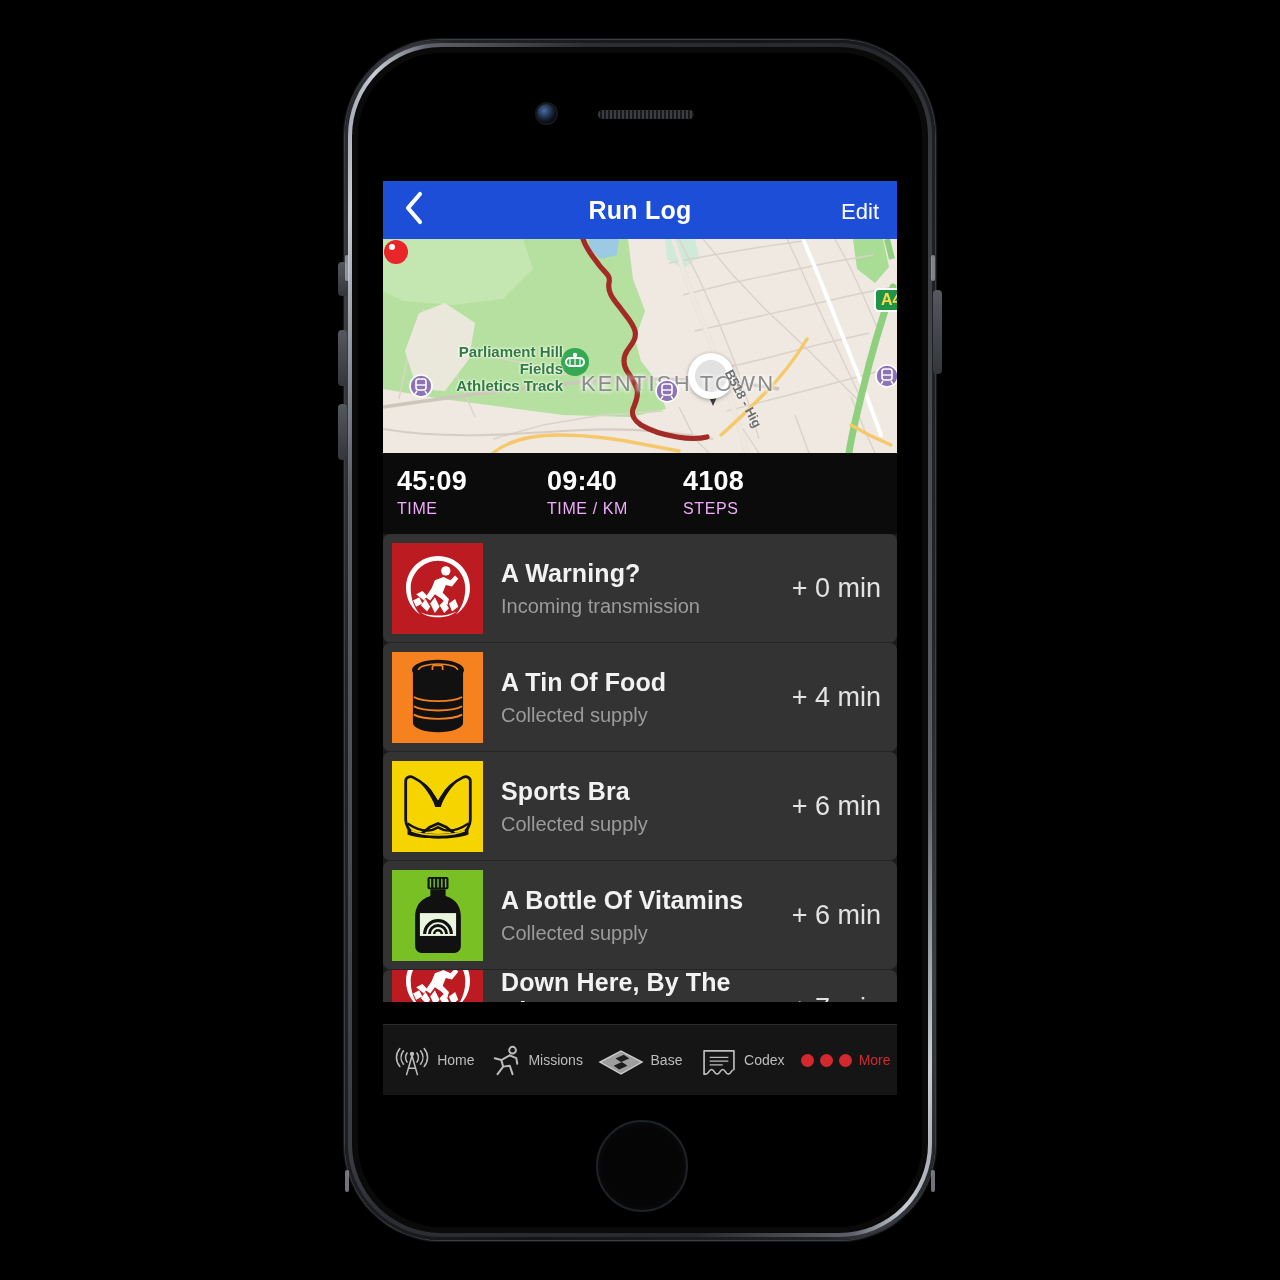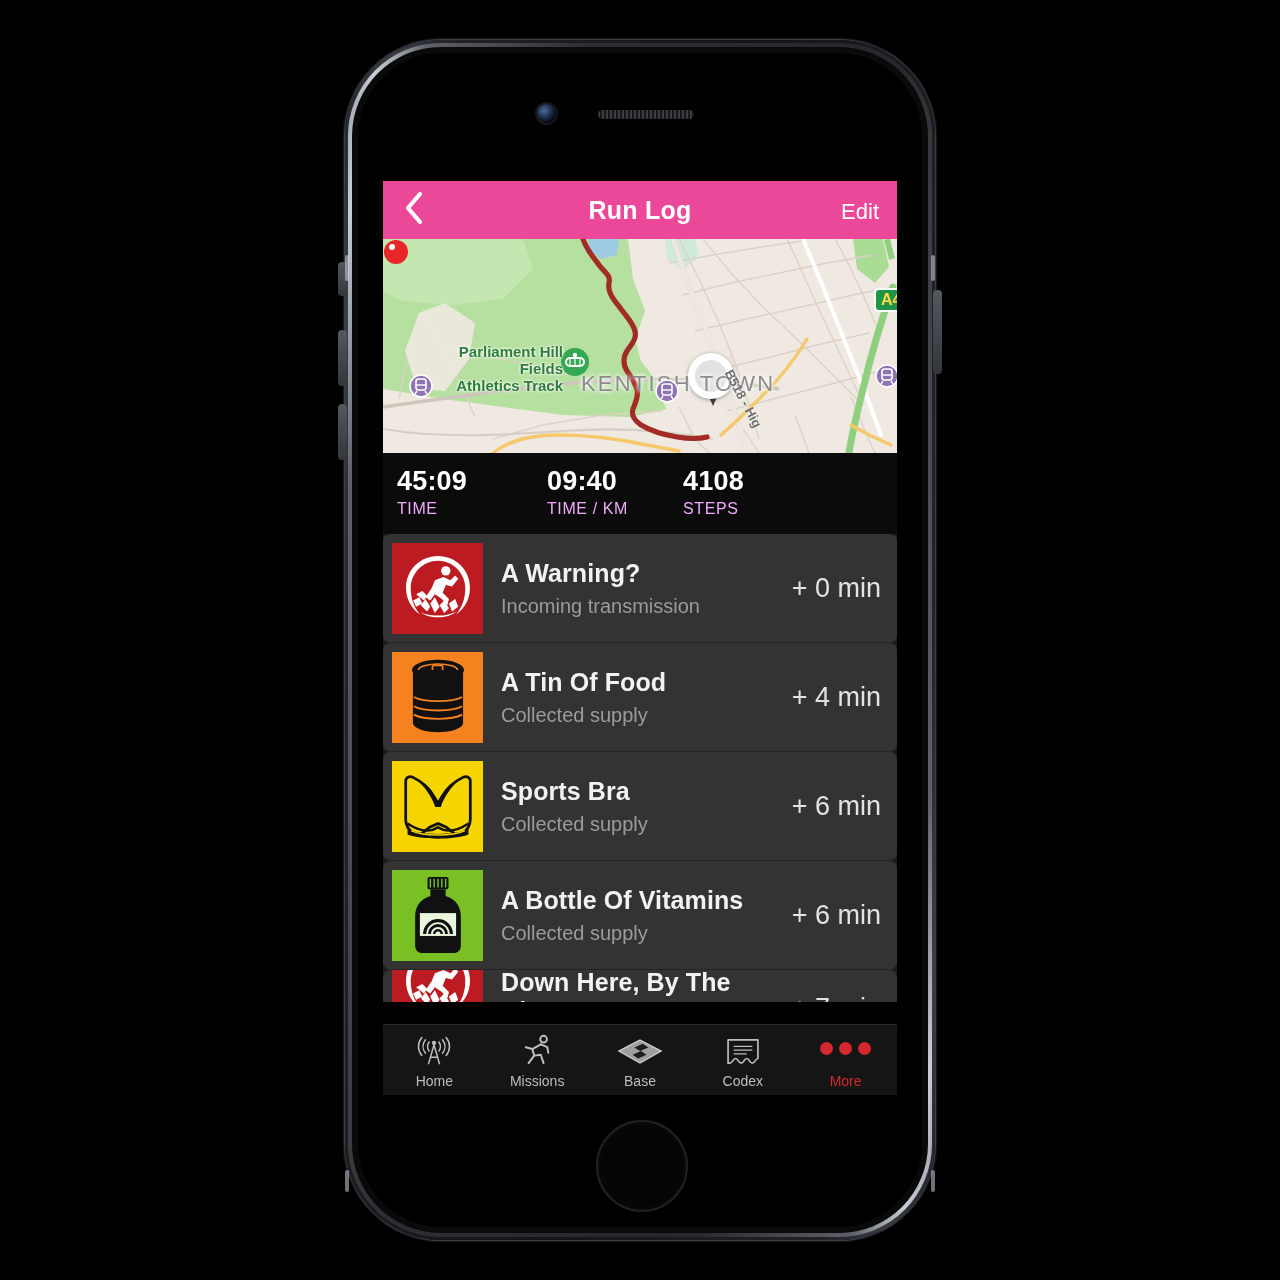--- a/index.html
+++ b/index.html
@@ -55,21 +55,21 @@
     box-shadow: inset 0 0 10px rgba(255,255,255,.04); }
 
   
   .screen {
     position:absolute; left:383px; top:181px; width:514px; height:914px;
     background:#000; overflow:hidden; z-index:7;
   }
 
   
   .navbar {
-    position:relative; height:58px; background:#ec4899;
+    position:relative; height:58px; background:#1d4ed8;
     display:flex; align-items:center; justify-content:center;
   }
   .nav-back { position:absolute; left:0; top:0; bottom:0; width:62px;
     display:flex; align-items:center; justify-content:center; cursor:pointer; }
   .nav-back svg { width:22px; height:36px; }
   .nav-title { color:#fff; font-size:25px; font-weight:700; letter-spacing:.2px; }
   .nav-edit { position:absolute; right:18px; top:4px; bottom:0; display:flex; align-items:center;
     color:#fff; font-size:22px; cursor:pointer; }
 
   
@@ -102,21 +102,21 @@
   .row-title { color:#f2f2f2; font-size:25px; font-weight:700; letter-spacing:.1px; }
   .row-sub { color:#9b9b9b; font-size:20px; margin-top:7px; }
   .row-time { color:#e3e3e3; font-size:27px; padding-right:16px; white-space:nowrap; flex:0 0 auto; }
   .logrow.partial { height:56px; align-items:flex-end; overflow:hidden; }
   .logrow.partial .texts { padding-top:10px; }
   .logrow.partial .row-time { align-self:flex-end; padding-bottom:2px; }
 
   
   .tabbar { position:absolute; left:0; bottom:0; width:514px; height:70px;
     background:#151515; border-top:1px solid #2a2a2a; display:flex; z-index:9; }
-  .tab { flex:1 1 0; display:flex; flex-direction:column; align-items:center;
+  .tab { flex:1 1 0; display:flex; align-items:center;
     justify-content:center; gap:7px; cursor:pointer; }
   .tab .ti { height:34px; display:flex; align-items:flex-end; }
   .tab .tl { font-size:14px; color:#bdbdbd; }
   .tab.active .tl { color:#d3292e; }
   .dots { display:flex; gap:6px; align-items:center; height:34px; }
   .dots i { display:block; width:13px; height:13px; border-radius:50%; background:#d3292e; }
 </style>
 </head>
 <body>
 

